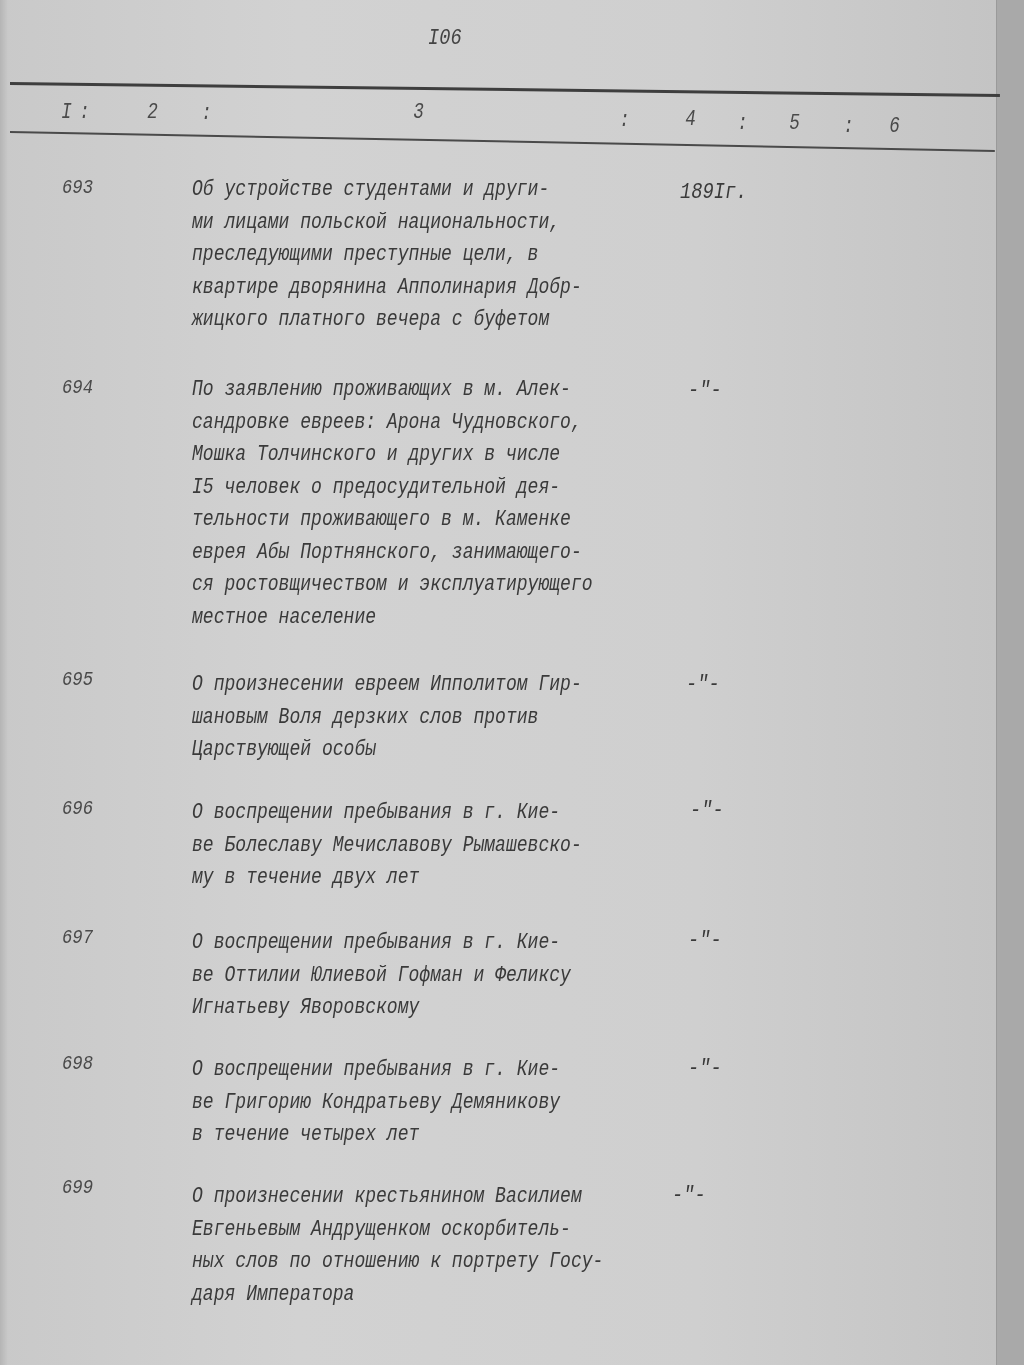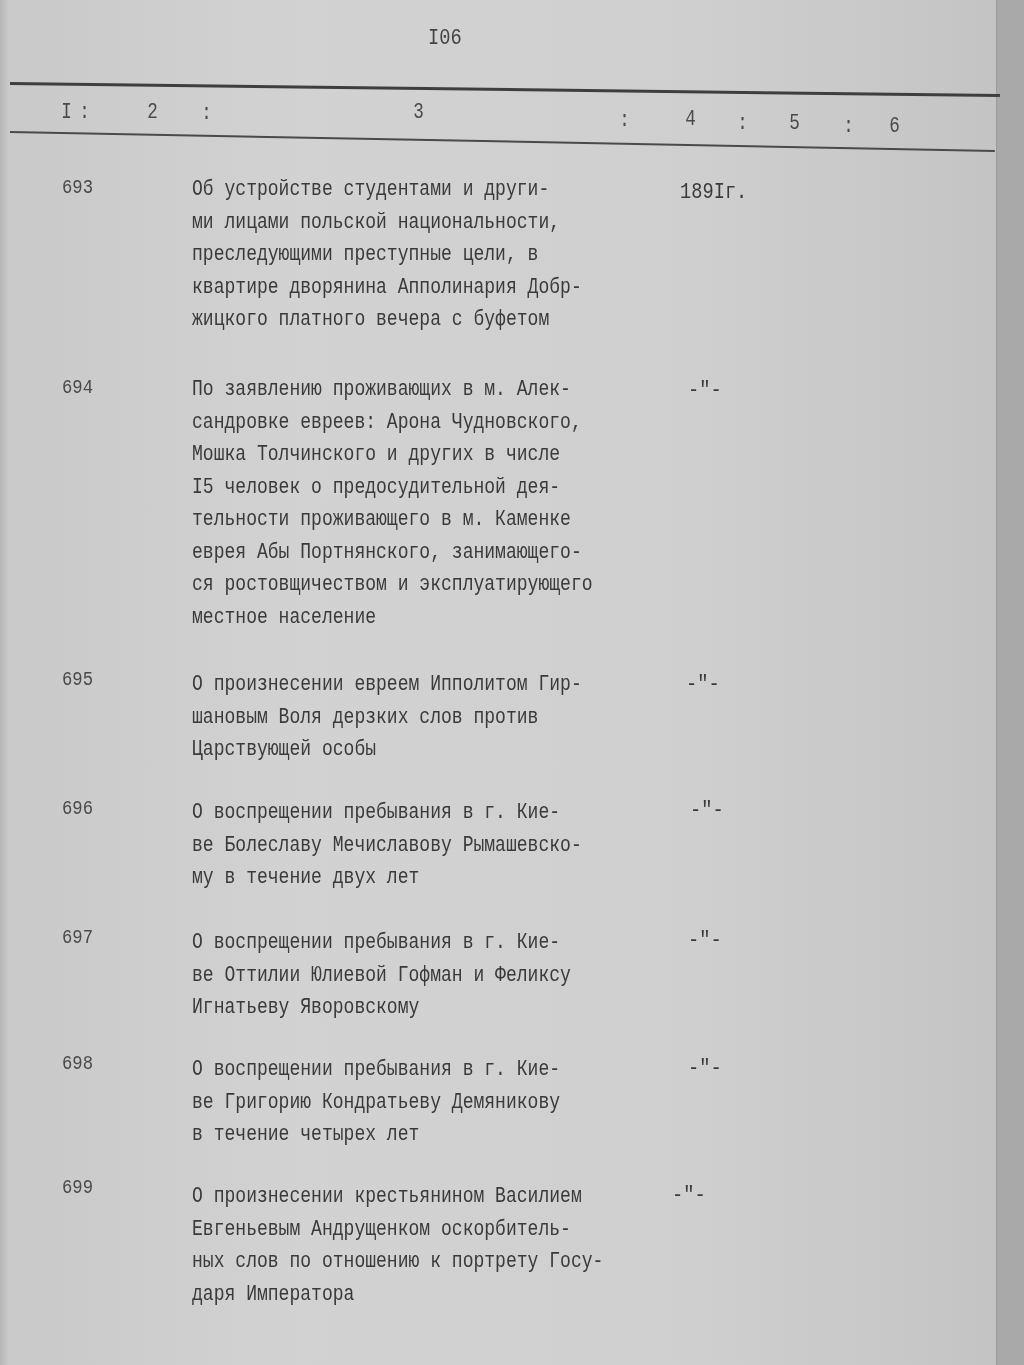--- a/index.html
+++ b/index.html
@@ -16,20 +16,21 @@
     color: #3a3a3a;
   }
   .paper {
     position: absolute;
     left: 0;
     top: 0;
     width: 996px;
     height: 1365px;
     background: linear-gradient(90deg, #c9c9c9 0%, #d2d2d2 30%, #cfcfcf 70%, #c4c4c4 100%);
     border-right: 1px solid #9a9a9a;
+    font-style: italic;
   }
   .edge-shadow {
     position: absolute;
     left: 0;
     top: 0;
     width: 8px;
     height: 1365px;
     background: linear-gradient(90deg, #b5b5b5, rgba(200,200,200,0));
   }
   .page-number {

